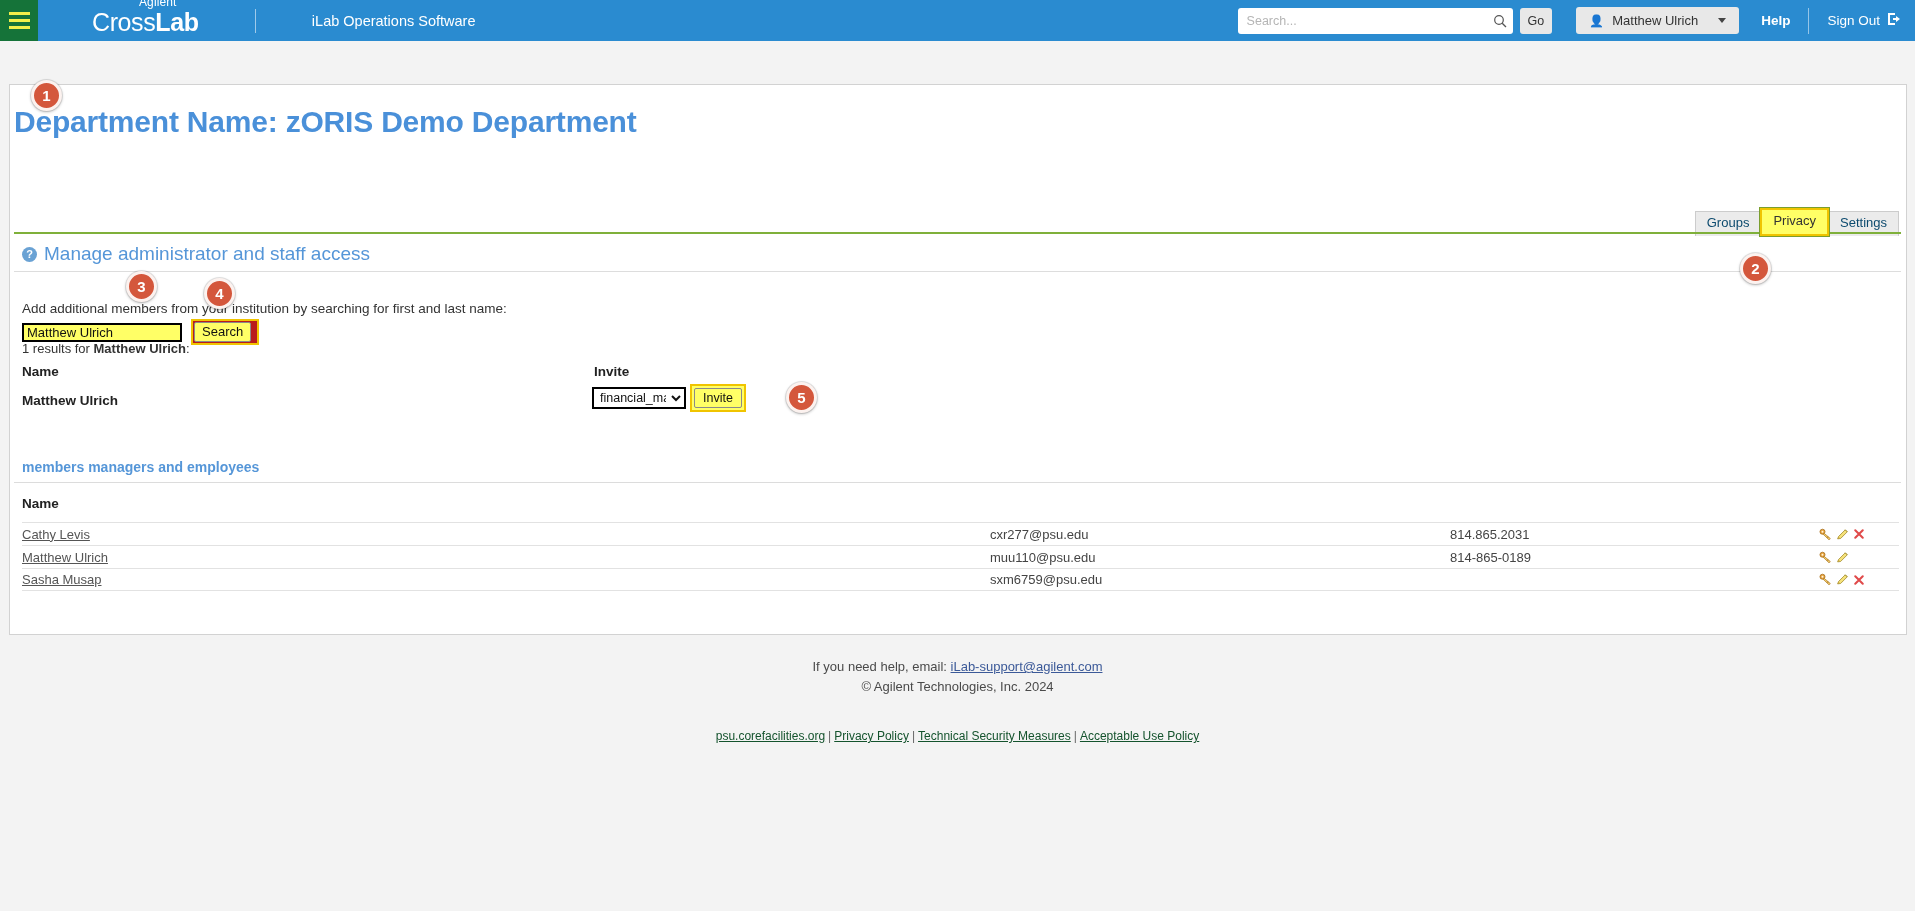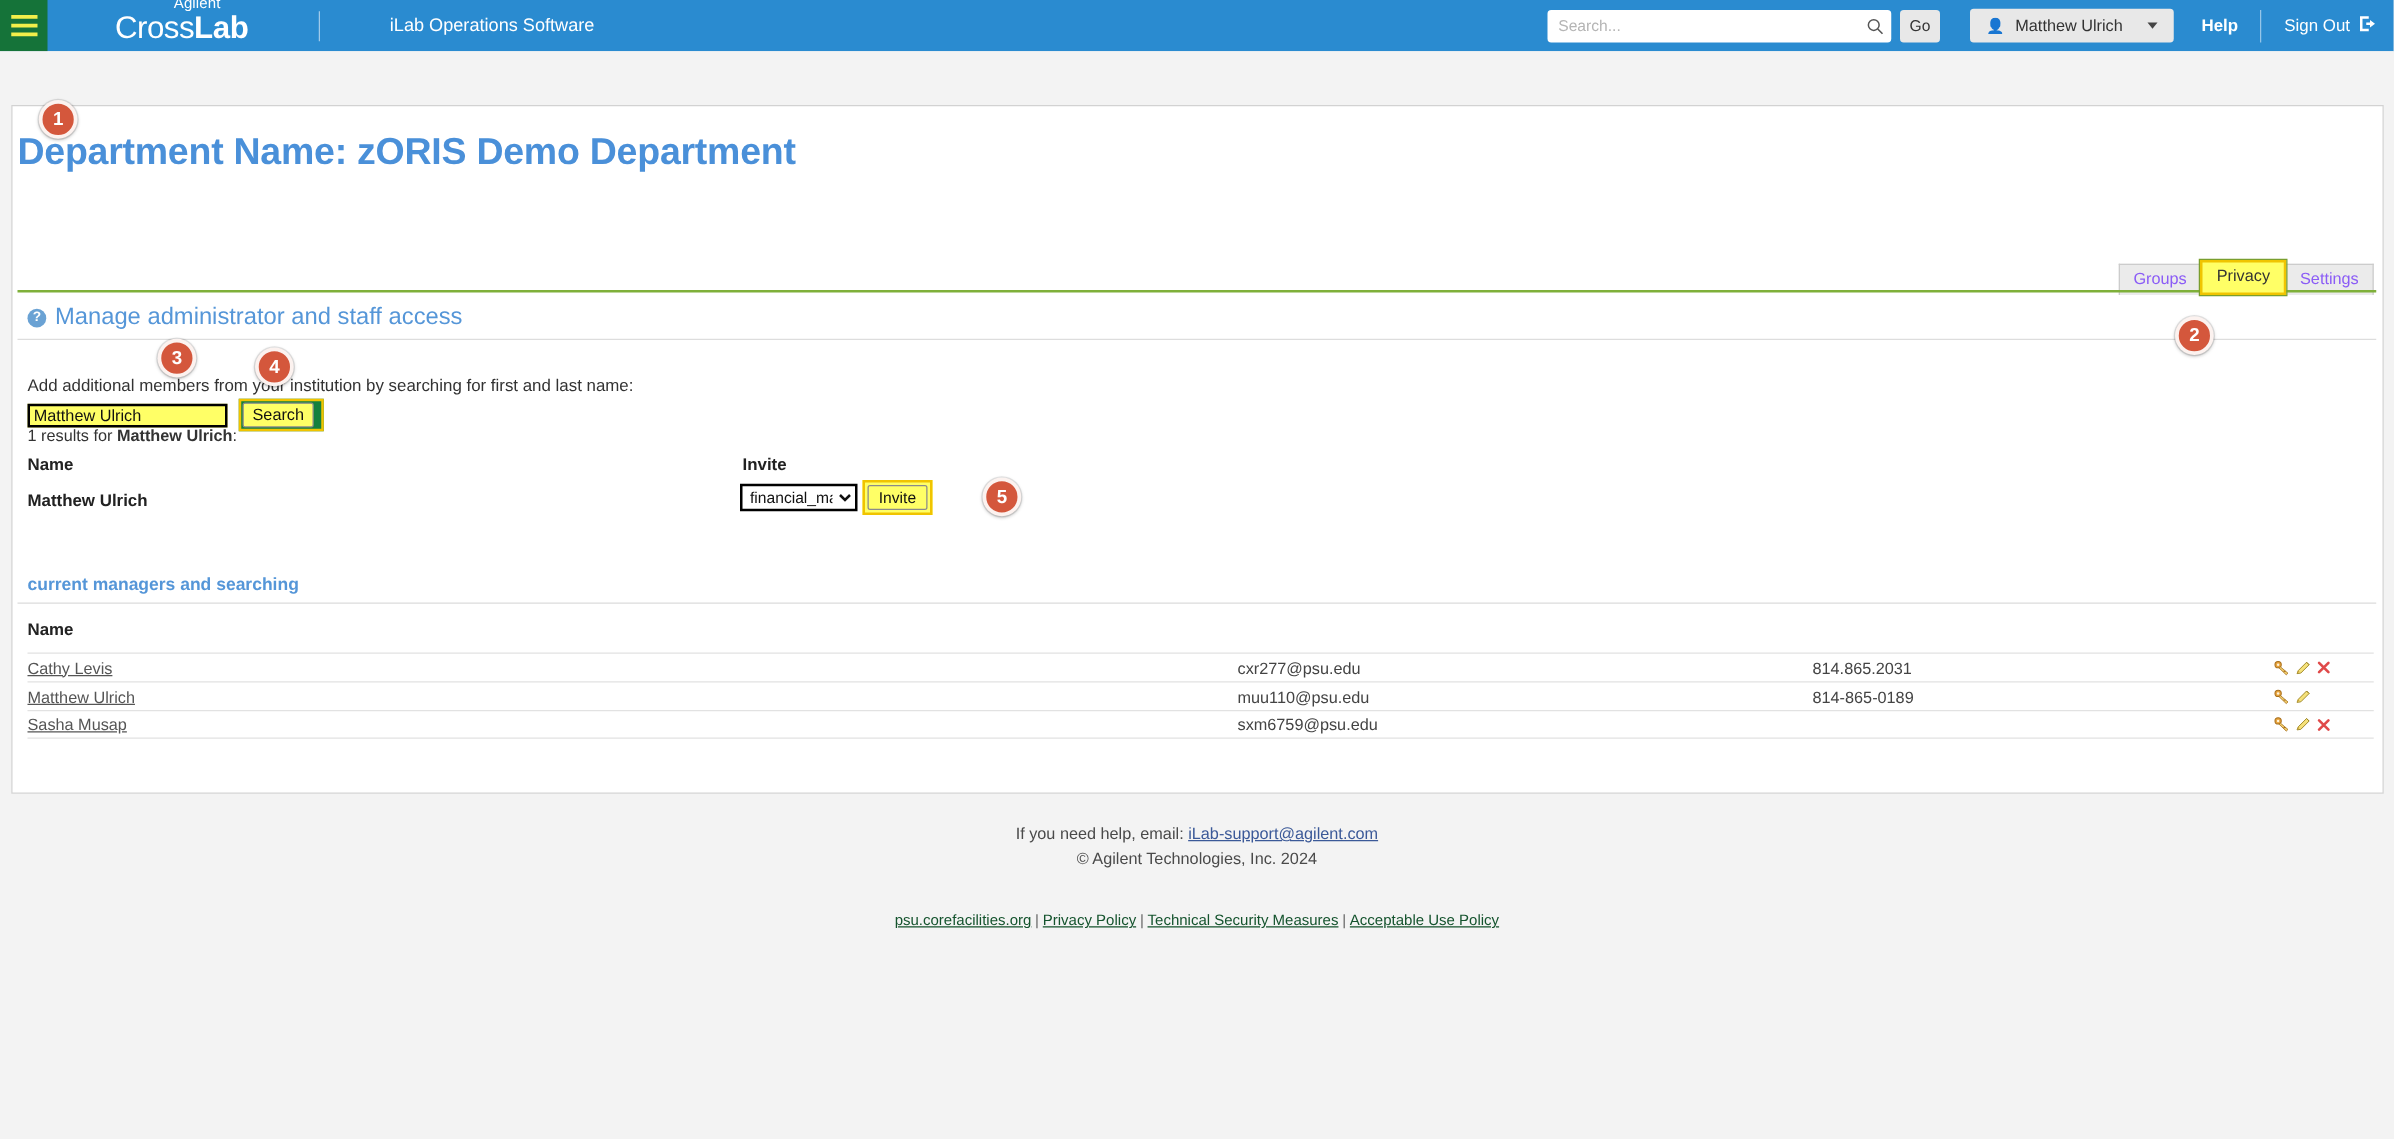--- a/index.html
+++ b/index.html
@@ -175,21 +175,21 @@
     right: 16px; top: 167px;
     display: flex;
     align-items: flex-end;
   }
   .tab {
     background: #ebebeb;
     border: 1px solid #cccccc;
     border-bottom: none;
     padding: 4px 11px 5px 11px;
     font-size: 13px;
-    color: #8b5cf6;
+    color: #0c4a6e;
     margin-left: -1px;
     cursor: pointer;
     line-height: 1.15;
   }
   .tab.active-hl {
     background: #ffff66;
     border: 2px solid #f0c400;
     outline: 1px solid #7a9e2e;
     position: relative;
     z-index: 3;
@@ -239,21 +239,21 @@
     border: 2px solid #000;
     background: #ffff66;
     font-size: 13px;
     color: #111;
     padding: 0 3px;
     font-family: "Liberation Sans", sans-serif;
     outline: none;
   }
   .search-btn-wrap {
     margin-left: 9px;
-    background: #15803d;
+    background: #b91c1c;
     border: 2px solid #f0c400;
     padding: 1px 6px 1px 1px;
     display: inline-flex;
   }
   .search-btn {
     background: #ffff66;
     border: 1px solid #8a8a8a;
     border-radius: 2px;
     font-size: 13px;
     color: #111;
@@ -484,21 +484,21 @@
 
   <div class="invite-ctrl">
     <select class="role-select">
       <option>financial_manager</option>
     </select>
     <span class="invite-btn-wrap">
       <button class="invite-btn">Invite</button>
     </span>
   </div>
 
-  <div class="subsec-title">current managers and searching</div>
+  <div class="subsec-title">members managers and employees</div>
   <div class="subsec-rule"></div>
 
   <div class="tbl">
     <div class="tbl-head">Name</div>
 
     <div class="trow">
       <div class="c-name">
         <a>Cathy Levis</a>
       </div>
       <div class="c-email">cxr277@psu.edu</div>

